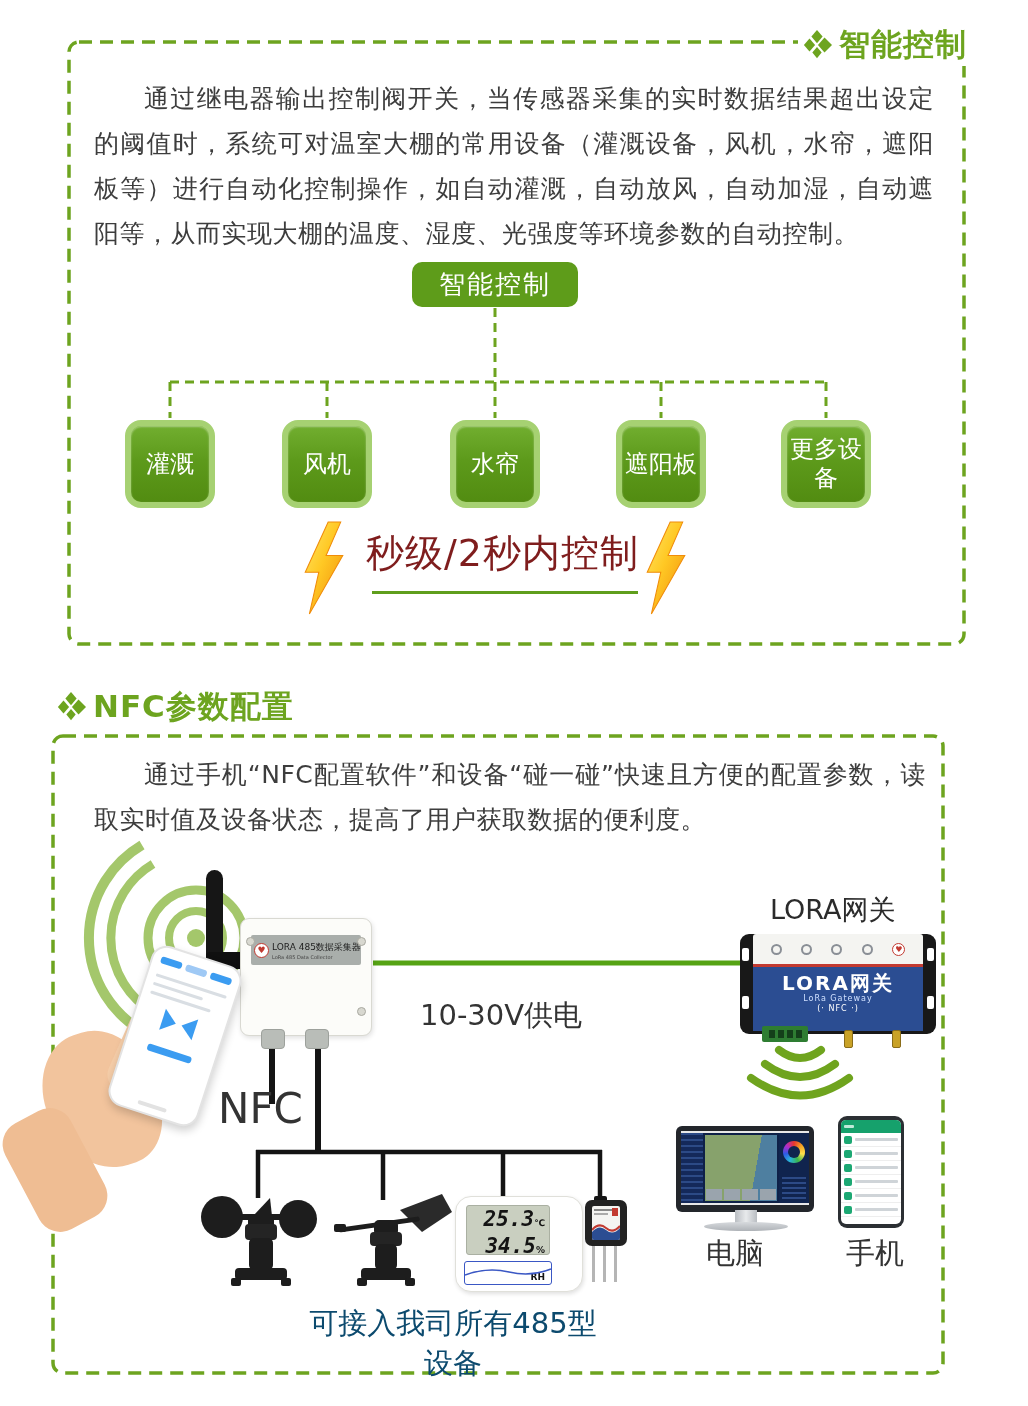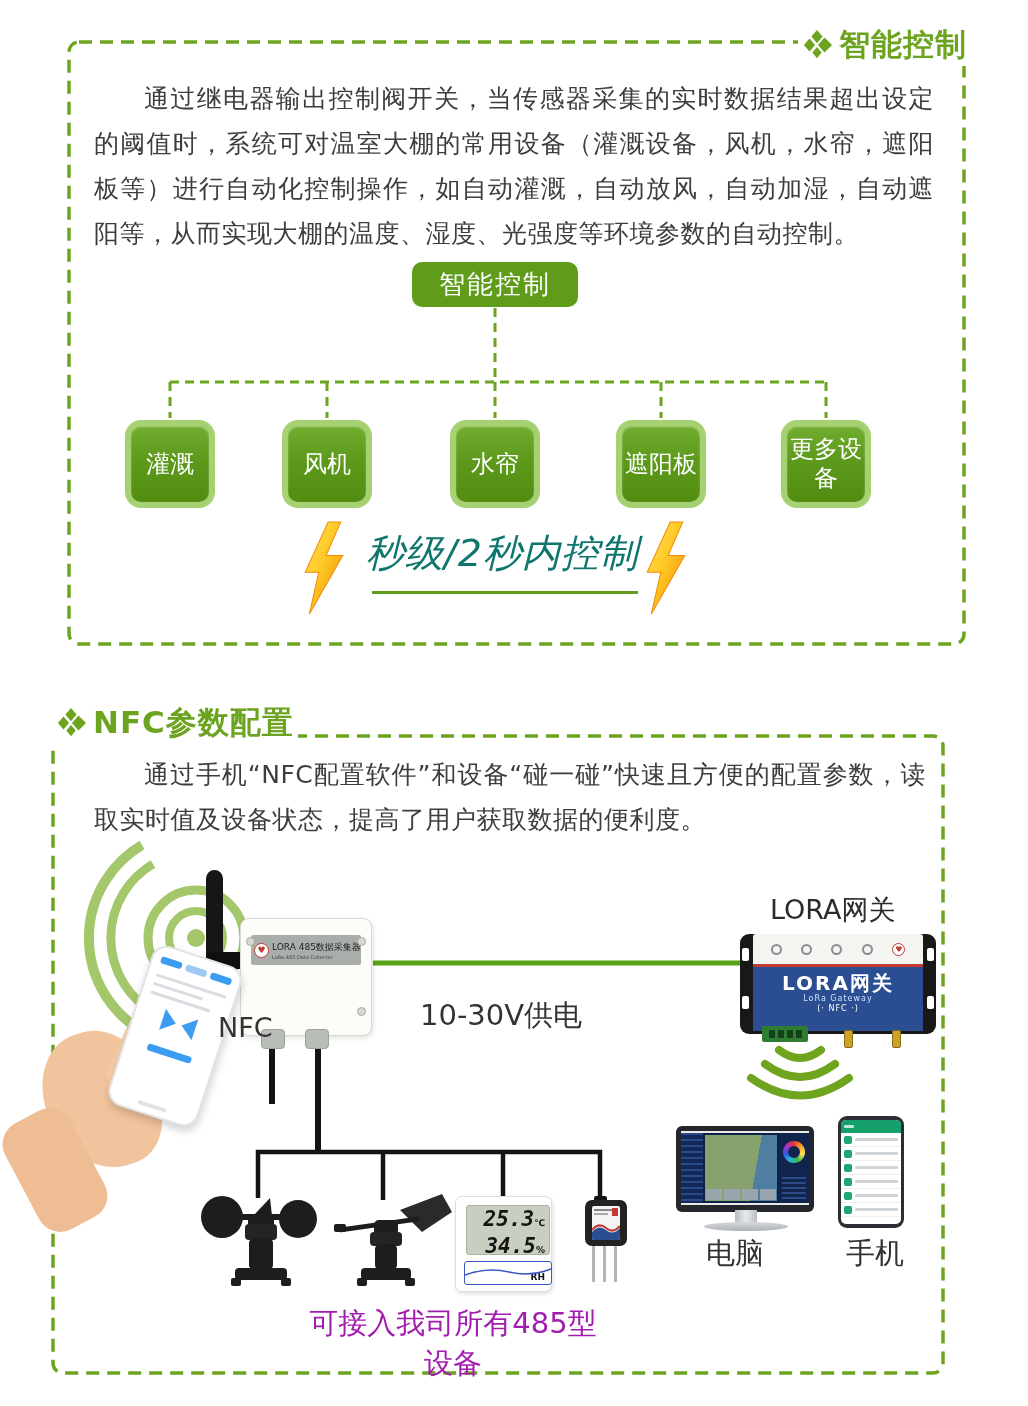--- a/index.html
+++ b/index.html
@@ -19,22 +19,22 @@
 
   
   .root-node { position:absolute; z-index:2; left:412px; top:262px; width:166px; height:45px;
     background:#5E9C1A; border-radius:10px; color:#fff; font-size:26px;
     display:flex; align-items:center; justify-content:center; letter-spacing:2px; }
   .dev { position:absolute; z-index:2; top:420px; width:90px; height:88px;
     background:linear-gradient(180deg,#71AE2F 0%, #5D9A1B 45%, #528C11 100%);
     border:6px solid #A6D172; border-radius:16px; color:#fff; font-size:24px; line-height:29px;
     display:flex; align-items:center; justify-content:center; text-align:center;
     box-shadow:inset 0 1px 2px rgba(255,255,255,.4); }
-  .speed-note { position:absolute; z-index:2; left:366px; top:528px; color:#0f766e;
-    font-size:38px; font-style:italic; letter-spacing:1px; white-space:nowrap; }
+  .speed-note { position:absolute; z-index:2; left:366px; top:528px; color:#7f1d1d;
+    font-size:38px; letter-spacing:1px; white-space:nowrap; }
   .speed-underline { position:absolute; z-index:2; left:372px; top:591px; width:266px; height:3px; background:#5F9E1C; }
   .bolt { position:absolute; z-index:2; width:56px; height:96px; }
 
   
   .scene-label { position:absolute; z-index:4; color:#333; }
 
   
   .hand-part { position:absolute; background:#F2C49D; }
   .nfc-phone { position:absolute; z-index:3; left:128px; top:952px; width:94px; height:168px;
     background:#fff; border:2px solid #e3e3e3; border-radius:16px; transform:rotate(18deg);
@@ -71,22 +71,22 @@
   .gw-body { height:64px; background:#2B4D92; color:#fff; text-align:center; padding-top:5px; position:relative; }
   .gw-name { font-size:20px; font-weight:bold; letter-spacing:2px; line-height:22px; }
   .gw-sub { font-size:8px; color:#cfe0ff; letter-spacing:1px; line-height:10px; }
   .gw-nfc { font-size:8px; color:#ffffff; letter-spacing:1px; line-height:10px; }
   .gw-term { position:absolute; left:22px; top:92px; width:46px; height:16px; background:#2E7D32;
     border-radius:2px; display:flex; gap:3px; align-items:center; justify-content:center; }
   .gw-term i { width:6px; height:8px; background:#14401a; display:block; }
   .gw-ant { position:absolute; top:96px; width:9px; height:18px; background:#C9A227; border:1px solid #8a6d1a; border-radius:2px; }
 
   
-  .th-display { position:absolute; z-index:2; left:455px; top:1196px; width:97px; height:96px;
-    background:#fff; border:1px solid #e0e0da; border-radius:7px; box-shadow:1px 2px 4px rgba(0,0,0,.12); }
+  .th-display { position:absolute; z-index:2; left:455px; top:1196px; width:128px; height:96px;
+    background:#fff; border:1px solid #e0e0da; border-radius:16px; box-shadow:1px 2px 4px rgba(0,0,0,.12); }
   .th-lcd { position:absolute; left:10px; top:8px; width:84px; height:50px; background:#C9CFC0;
     border:1px solid #aab0a2; border-radius:3px; color:#141414; padding:2px 4px 0 0; text-align:right; }
   .th-row { font-family:"DejaVu Sans Mono", monospace; font-weight:bold; font-style:italic;
     font-size:21px; line-height:23px; }
   .th-unit { font-size:9px; font-style:normal; font-family:"DejaVu Sans", sans-serif; }
   .th-panel { position:absolute; left:8px; top:64px; width:88px; height:24px;
     border:1px solid #3a57c4; border-radius:3px; overflow:hidden; }
   .soil-body { position:absolute; z-index:2; left:585px; top:1200px; width:42px; height:46px;
     background:#222; border-radius:7px; }
   .soil-label { position:absolute; left:7px; top:6px; width:28px; height:34px; background:#f4f4f2; border-radius:2px; overflow:hidden; }
@@ -187,21 +187,21 @@
 
   <svg class="bolt" style="left:296px; top:520px;" viewBox="0 0 44 92">
     <polygon points="26,2 4,50 17,50 8,90 40,34 24,34 38,2" fill="url(#boltg)" stroke="#F08C0A" stroke-width="1"></polygon>
   </svg>
   <svg class="bolt" style="left:638px; top:520px;" viewBox="0 0 44 92">
     <polygon points="26,2 4,50 17,50 8,90 40,34 24,34 38,2" fill="url(#boltg)" stroke="#F08C0A" stroke-width="1"></polygon>
   </svg>
   <div class="speed-note">秒级/2秒内控制</div>
   <div class="speed-underline"></div>
 
-  <div class="sec-title" style="left:52px; top:702px;align-items:center;">
+  <div class="sec-title" style="left:52px; top:686px;align-items:center;">
     <svg class="clover" viewBox="0 0 32 32">
       <path d="M16 0 L22 7 L16 14 L10 7 Z" fill="#6DA41F"></path>
       <path d="M8 9 L14 16 L8 23 L2 16 Z" fill="#6DA41F"></path>
       <path d="M16 18 L21 24 L16 30 L11 24 Z" fill="#6DA41F"></path>
       <path d="M24 8 L32 16 L24 24 L17 16 Z" fill="#6DA41F"></path>
     </svg>
     <span>NFC参数配置</span>
   </div>
 
   <p class="para" style="left:94px; top:752px; width:832px;">通过手机“NFC配置软件”和设备“碰一碰”快速且方便的配置参数，读取实时值及设备状态，提高了用户获取数据的便利度。</p>
@@ -220,21 +220,21 @@
     <div class="app-line"></div>
     <div class="app-line" style="width:70%;"></div>
     <div class="app-line" style="width:85%;"></div>
     <div style="text-align:center; margin-top:10px;">
       <span class="nfc-glyph" style="border-width:11px 0 11px 14px; border-color:transparent transparent transparent #3B9CF1;"></span>
       <span class="nfc-glyph" style="border-width:11px 14px 11px 0; border-color:transparent #3B9CF1 transparent transparent;"></span>
     </div>
     <div class="app-pill" style="width:46px; margin:12px auto 0;"></div>
     <div style="position:absolute; bottom:6px; left:50%; width:30px; height:4px; background:#e2e2e2; border-radius:2px; transform:translateX(-50%);"></div>
   </div>
-  <div class="scene-label" style="left:218px; top:1012px; font-size:27px; z-index:4;">NFC</div>
+  <div class="scene-label" style="left:218px; top:1084px; font-size:42px; z-index:4;">NFC</div>
 
   <div class="antenna-rod"></div>
   <div class="antenna-elbow"></div>
   <div class="collector">
     <div class="collector-strip">
       <span style="width:15px; height:15px; border-radius:50%; background:#fff; border:1.5px solid #C23A31; color:#C23A31; font-size:9px; line-height:13px; text-align:center; flex:0 0 auto;">♥</span>
       <span style="display:block; min-width:0;">
         <span style="display:block; font-size:9px; font-weight:normal; color:#1d1d1d; white-space:nowrap;">LORA 485数据采集器</span>
         <span style="display:block; font-size:5px; color:#444; white-space:nowrap;">LoRa 485 Data Collector</span>
       </span>
@@ -381,15 +381,15 @@
           <span class="ln" style="width:55%;"></span>
         </div>
       <div class="p2-row">
           <span class="sq"></span>
           <span class="ln"></span>
         </div>
     </div>
   </div>
   <div class="scene-label" style="left:846px; top:1234px; font-size:29px; z-index:4;">手机</div>
 
-  <div class="scene-label" style="left:298px; top:1304px; width:310px; text-align:center; font-size:29px; color:#a21caf;">可接入我司所有485型设备</div>
+  <div class="scene-label" style="left:298px; top:1304px; width:310px; text-align:center; font-size:29px; color:#0c4a6e;">可接入我司所有485型设备</div>
 
 </div>
 
 </body></html>

